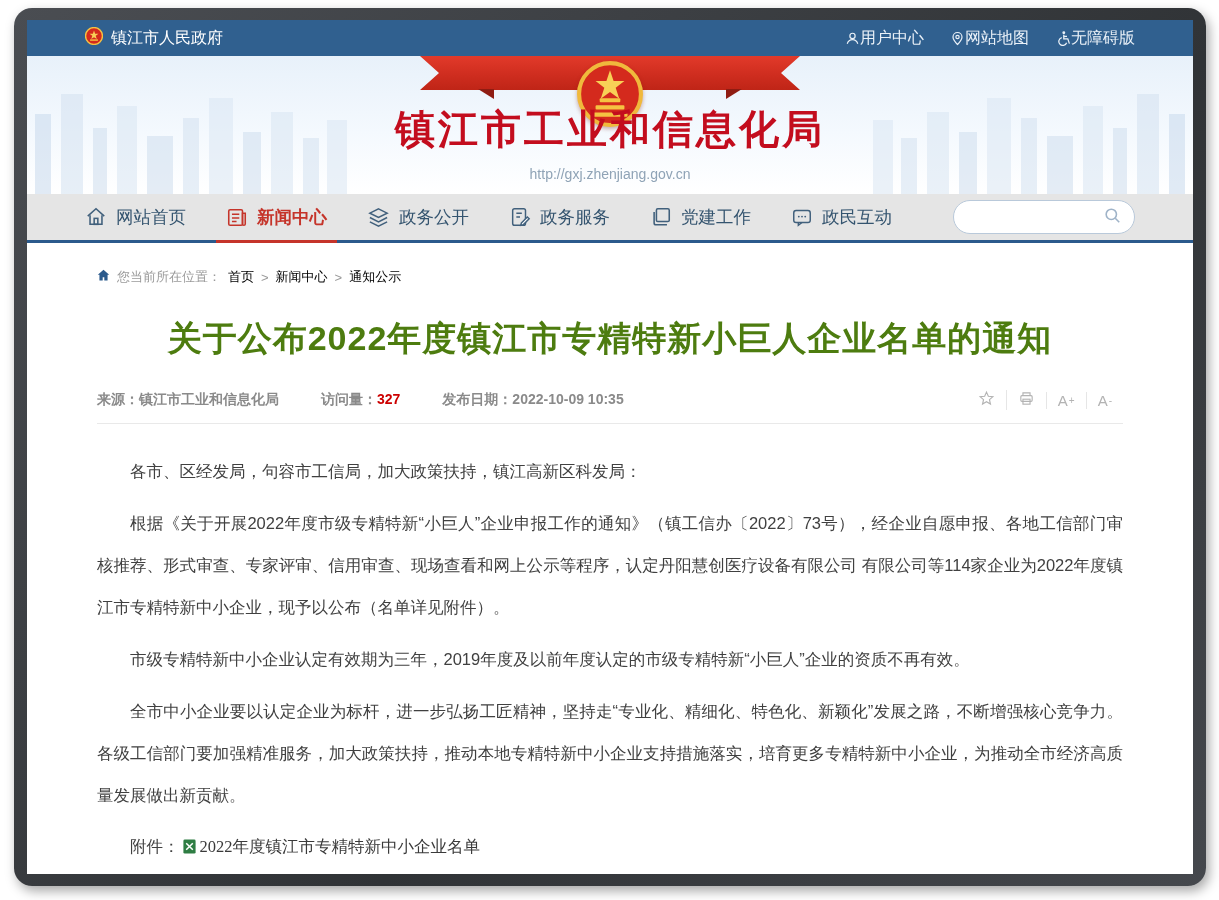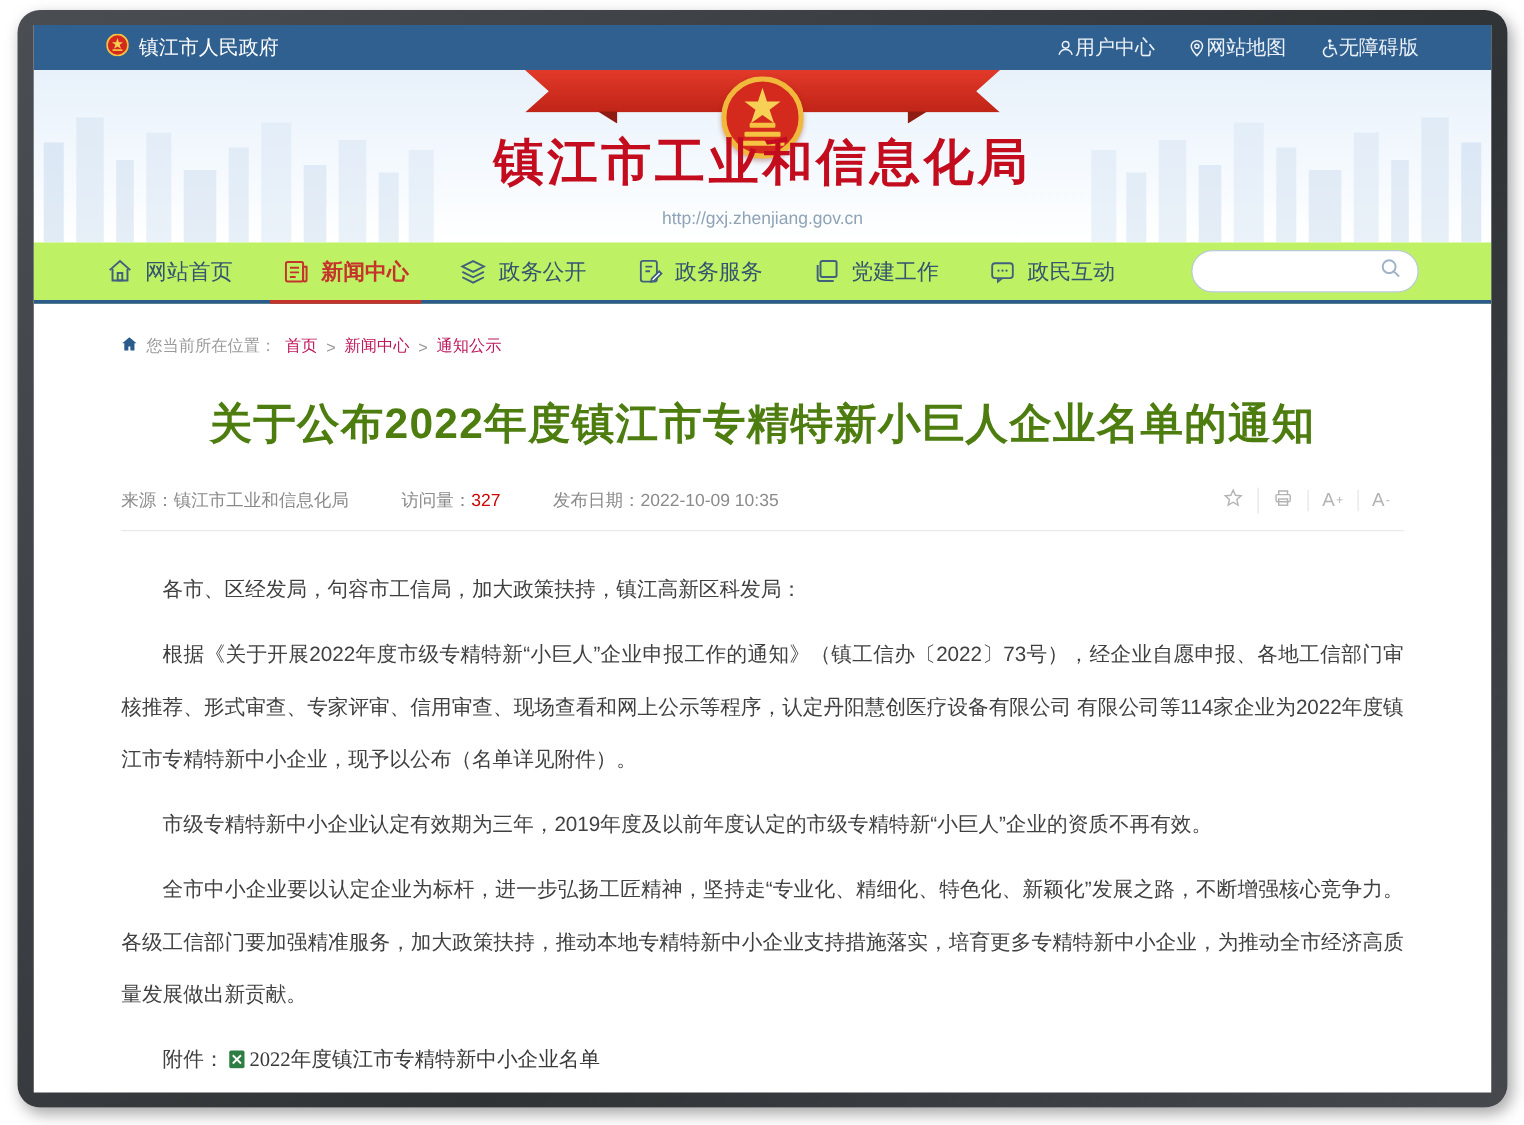--- a/index.html
+++ b/index.html
@@ -47,45 +47,45 @@
   .ribbon-fold-l { left:58px;  clip-path:polygon(0 0,100% 0,100% 100%); }
   .ribbon-fold-r { right:58px; clip-path:polygon(0 0,100% 0,0 100%); }
   .emblem-big { position:absolute; top:5px; left:50%; transform:translateX(-50%);
                 width:66px; height:66px; filter:drop-shadow(0 2px 2px rgba(120,20,10,.35)); }
 
   .site-title { text-align:center; padding-top:46px; font-size:40px; font-weight:bold;
                 color:#c30d1e; letter-spacing:3px; position:relative; z-index:2; }
   .site-url { text-align:center; margin-top:9px; font-size:14px; color:#8fa3b6; position:relative; z-index:2; }
 
   
-  .nav { height:49px; background:#bef264; border-bottom:3px solid #2b5a8c;
+  .nav { height:49px; background:#e5e5e5; border-bottom:3px solid #2b5a8c;
          display:flex; align-items:center; padding:0 58px; position:relative; }
   .nav-item { display:flex; align-items:center; gap:9px; height:100%;
               margin-right:40px; font-size:17.5px; color:#34546f; cursor:pointer; position:relative; }
   .nav-item svg { display:block; }
   .nav-item.active { color:#c5342a; font-weight:bold; }
   .nav-item.active::after { content:""; position:absolute; left:-10px; right:-10px; bottom:-3px;
                             height:3px; background:#c5342a; }
   .search-box { margin-left:auto; width:182px; height:34px; border:1px solid #b9c9da;
                 border-radius:17px; display:flex; align-items:center; padding:0 12px; background:#fff; }
   .search-box input { flex:1; border:none; outline:none; font-size:14px; background:transparent; min-width:0; }
   .search-box svg { cursor:pointer; flex:0 0 auto; }
 
   
   .content { padding:0 70px 30px; }
   .breadcrumb { margin-top:25px; display:flex; align-items:center; gap:7px;
                 font-size:13px; color:#9a9a9a; }
-  .breadcrumb .crumb { color:#be185d; cursor:pointer; }
+  .breadcrumb .crumb { color:#000000; cursor:pointer; }
   .breadcrumb .sep { color:#9a9a9a; }
 
   .article-title { margin-top:30px; text-align:center; font-size:34px; font-weight:bold;
                    color:#4d7c0f; letter-spacing:1px; }
 
   .meta-row { margin-top:28px; display:flex; align-items:center; font-size:14px; color:#8a8a8a; }
-  .meta-item { margin-right:42px; white-space:nowrap; }
+  .meta-item { margin-right:42px; white-space:nowrap;font-weight:bold; }
   .meta-views { color:#c00; }
   .tools { margin-left:auto; display:flex; align-items:center; color:#b3b3b3; }
   .tool { display:flex; align-items:center; padding:0 11px; cursor:pointer; font-size:15px; }
   .tool + .tool { border-left:1px solid #e6e6e6; }
   .tool sup { font-size:10px; margin-left:1px; }
   .divider { margin-top:13px; border-top:1px solid #e9e9e9; }
 
   .body-text { margin-top:26px; font-size:16.5px; color:#404040; line-height:42px; text-align:justify; }
   .body-text p { text-indent:2em; margin-bottom:10px; }
   .attach-line { margin-top:2px; text-indent:2em; font-size:16.5px; color:#404040; line-height:42px;font-family:Liberation Serif, serif; }

